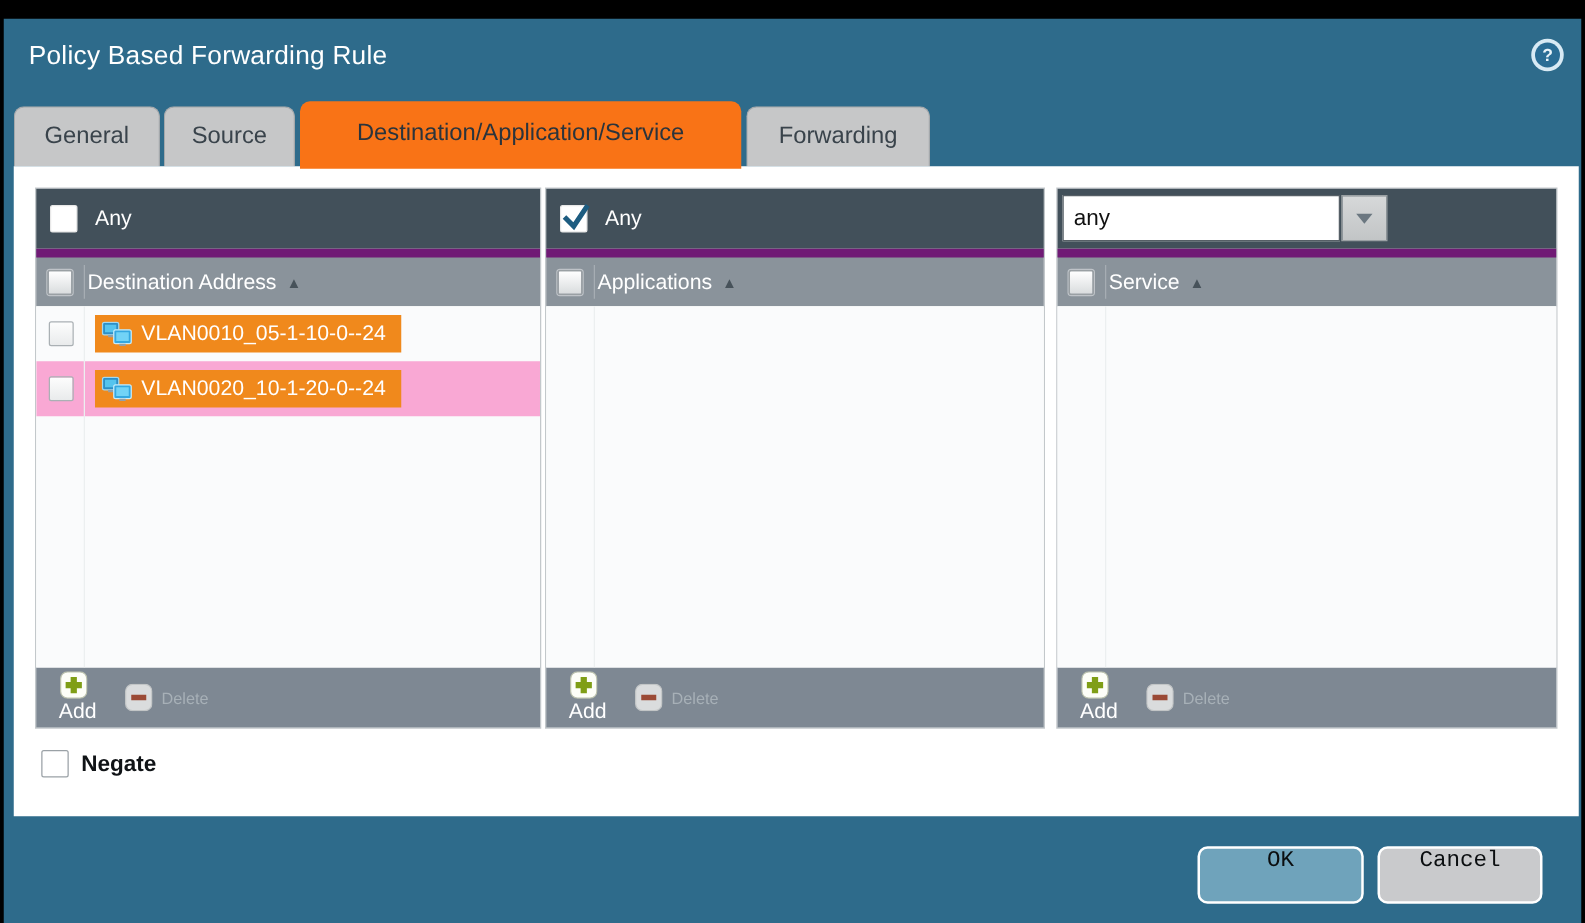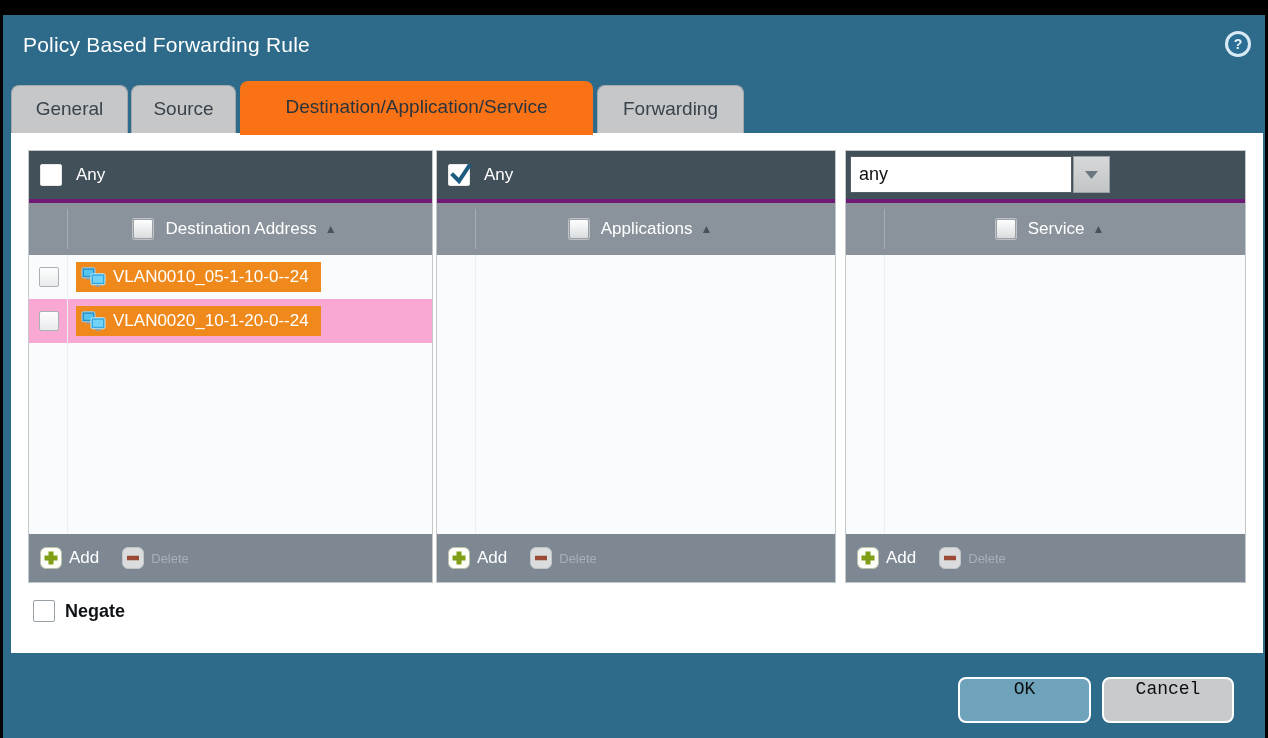--- a/index.html
+++ b/index.html
@@ -54,24 +54,23 @@
   }
   .panel-dest { left:17px;  width:405px; }
   .panel-apps { left:425px; width:400px; }
   .panel-svc  { left:834px; width:401px; }
 
   .panel-top {
     height:48px; background:#42505a; flex:0 0 auto;
     display:flex; align-items:center; position:relative;
   }
   .panel-colhead {
-    height:56px; background:#8a939b; flex:0 0 auto;
+    height:46px; background:#8a939b; flex:0 0 auto;
     display:flex; align-items:center; position:relative;
-    border-top:4px solid #701a75;
-    justify-content:center;
+    border-top:7px solid #701a75;
   }
   .colsep { position:absolute; left:38px; top:6px; bottom:6px; width:1px; background:#a6adb3; }
   .panel-list { flex:1 1 auto; background:#fafbfc; position:relative; overflow:hidden; }
   .listsep { position:absolute; left:38px; top:0; bottom:0; width:1px; background:#eceff0; }
   .panel-bottom {
     height:48px; background:#7e8893; flex:0 0 auto;
     display:flex; align-items:center;
   }
 
   
@@ -99,21 +98,21 @@
   .row.alt { background:#f9a8d4; }
   .row-pill {
     margin-left:17px; height:30px; background:#f0891c;
     display:inline-flex; align-items:center; padding:0 12px 0 5px;
     cursor:pointer;
   }
   .row-pill .net-icon { width:25px; height:21px; flex:0 0 auto; }
   .row-pill .pill-text { color:#ffffff; font-size:17px; margin-left:7px; white-space:nowrap; }
 
   
-  .btn-add { display:flex; align-items:center; margin-left:11px; cursor:pointer; }
+  .btn-add { display:flex; align-items:center; margin-left:11px; cursor:pointer;flex-direction:column; }
   .btn-add .lbl { color:#ffffff; font-size:17px; margin-left:7px; }
   .btn-delete { display:flex; align-items:center; margin-left:23px; cursor:default; }
   .btn-delete .lbl { color:#a7b0b7; font-size:13px; margin-left:7px; }
   .mini-icon { width:22px; height:22px; }
 
   
   .svc-dd { position:absolute; left:4px; top:5px; height:37px; display:flex; }
   .svc-input {
     width:222px; height:37px; background:#ffffff; border:1px solid #565f66;
     font-family:"Liberation Sans", sans-serif; font-size:18px; color:#111;

